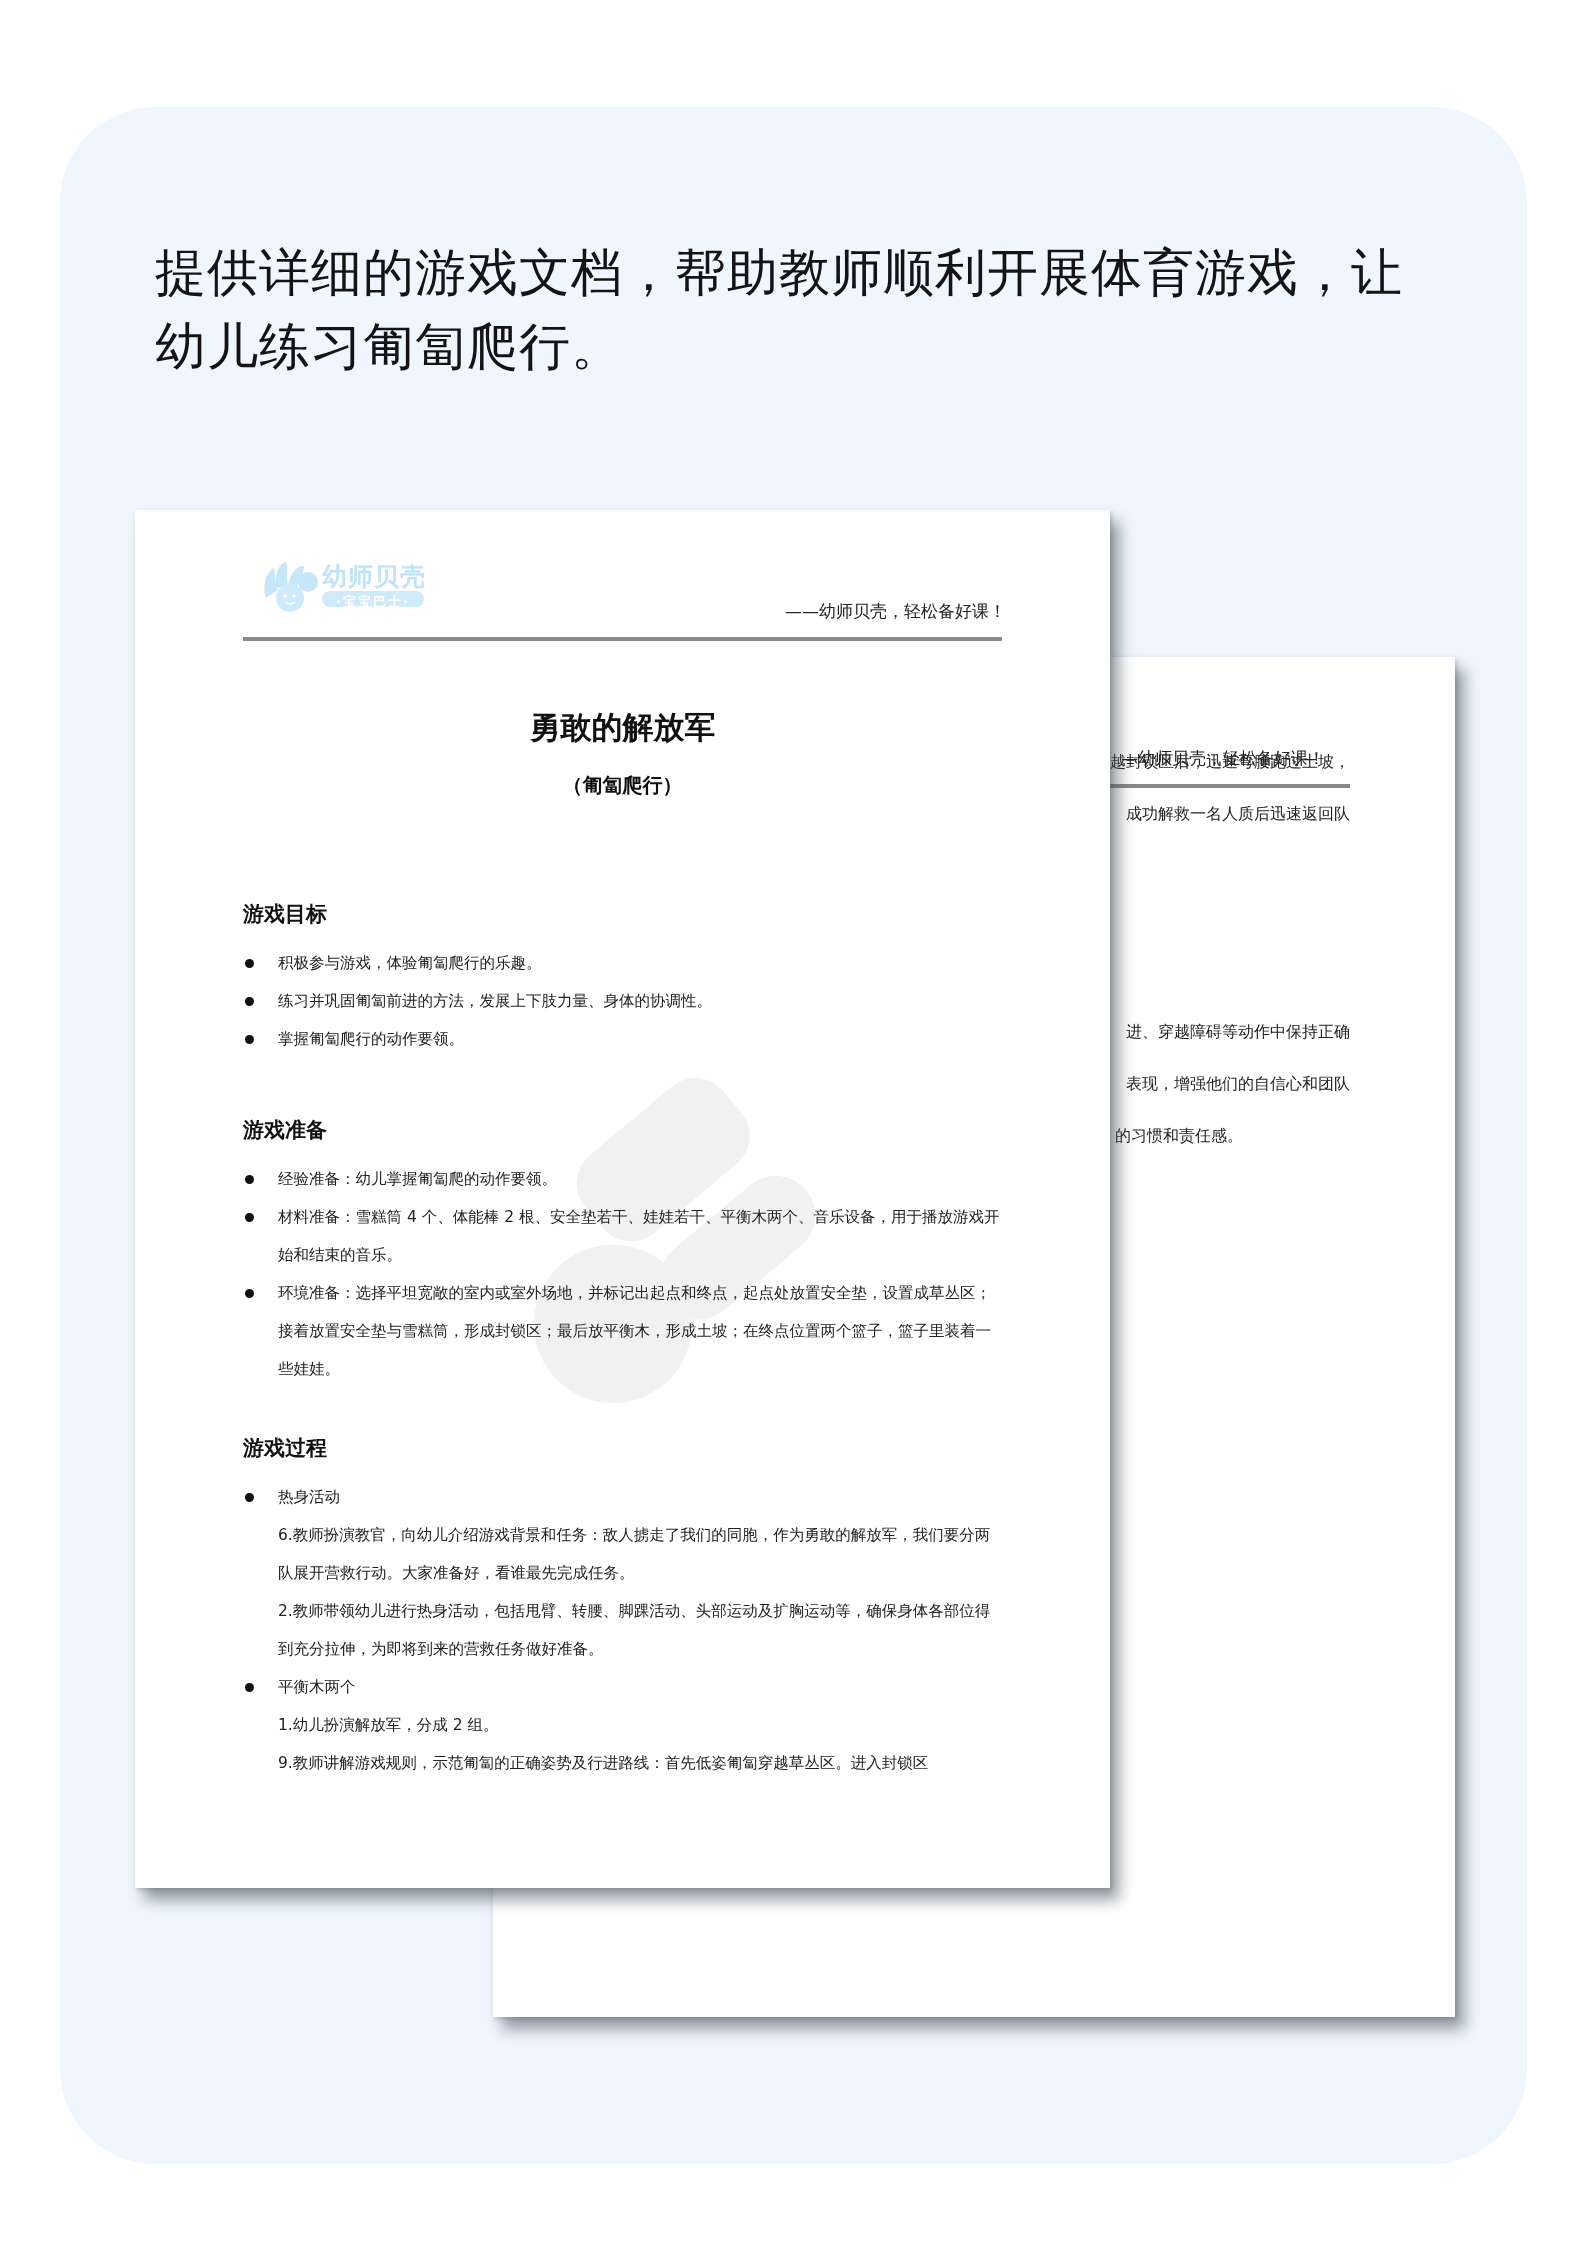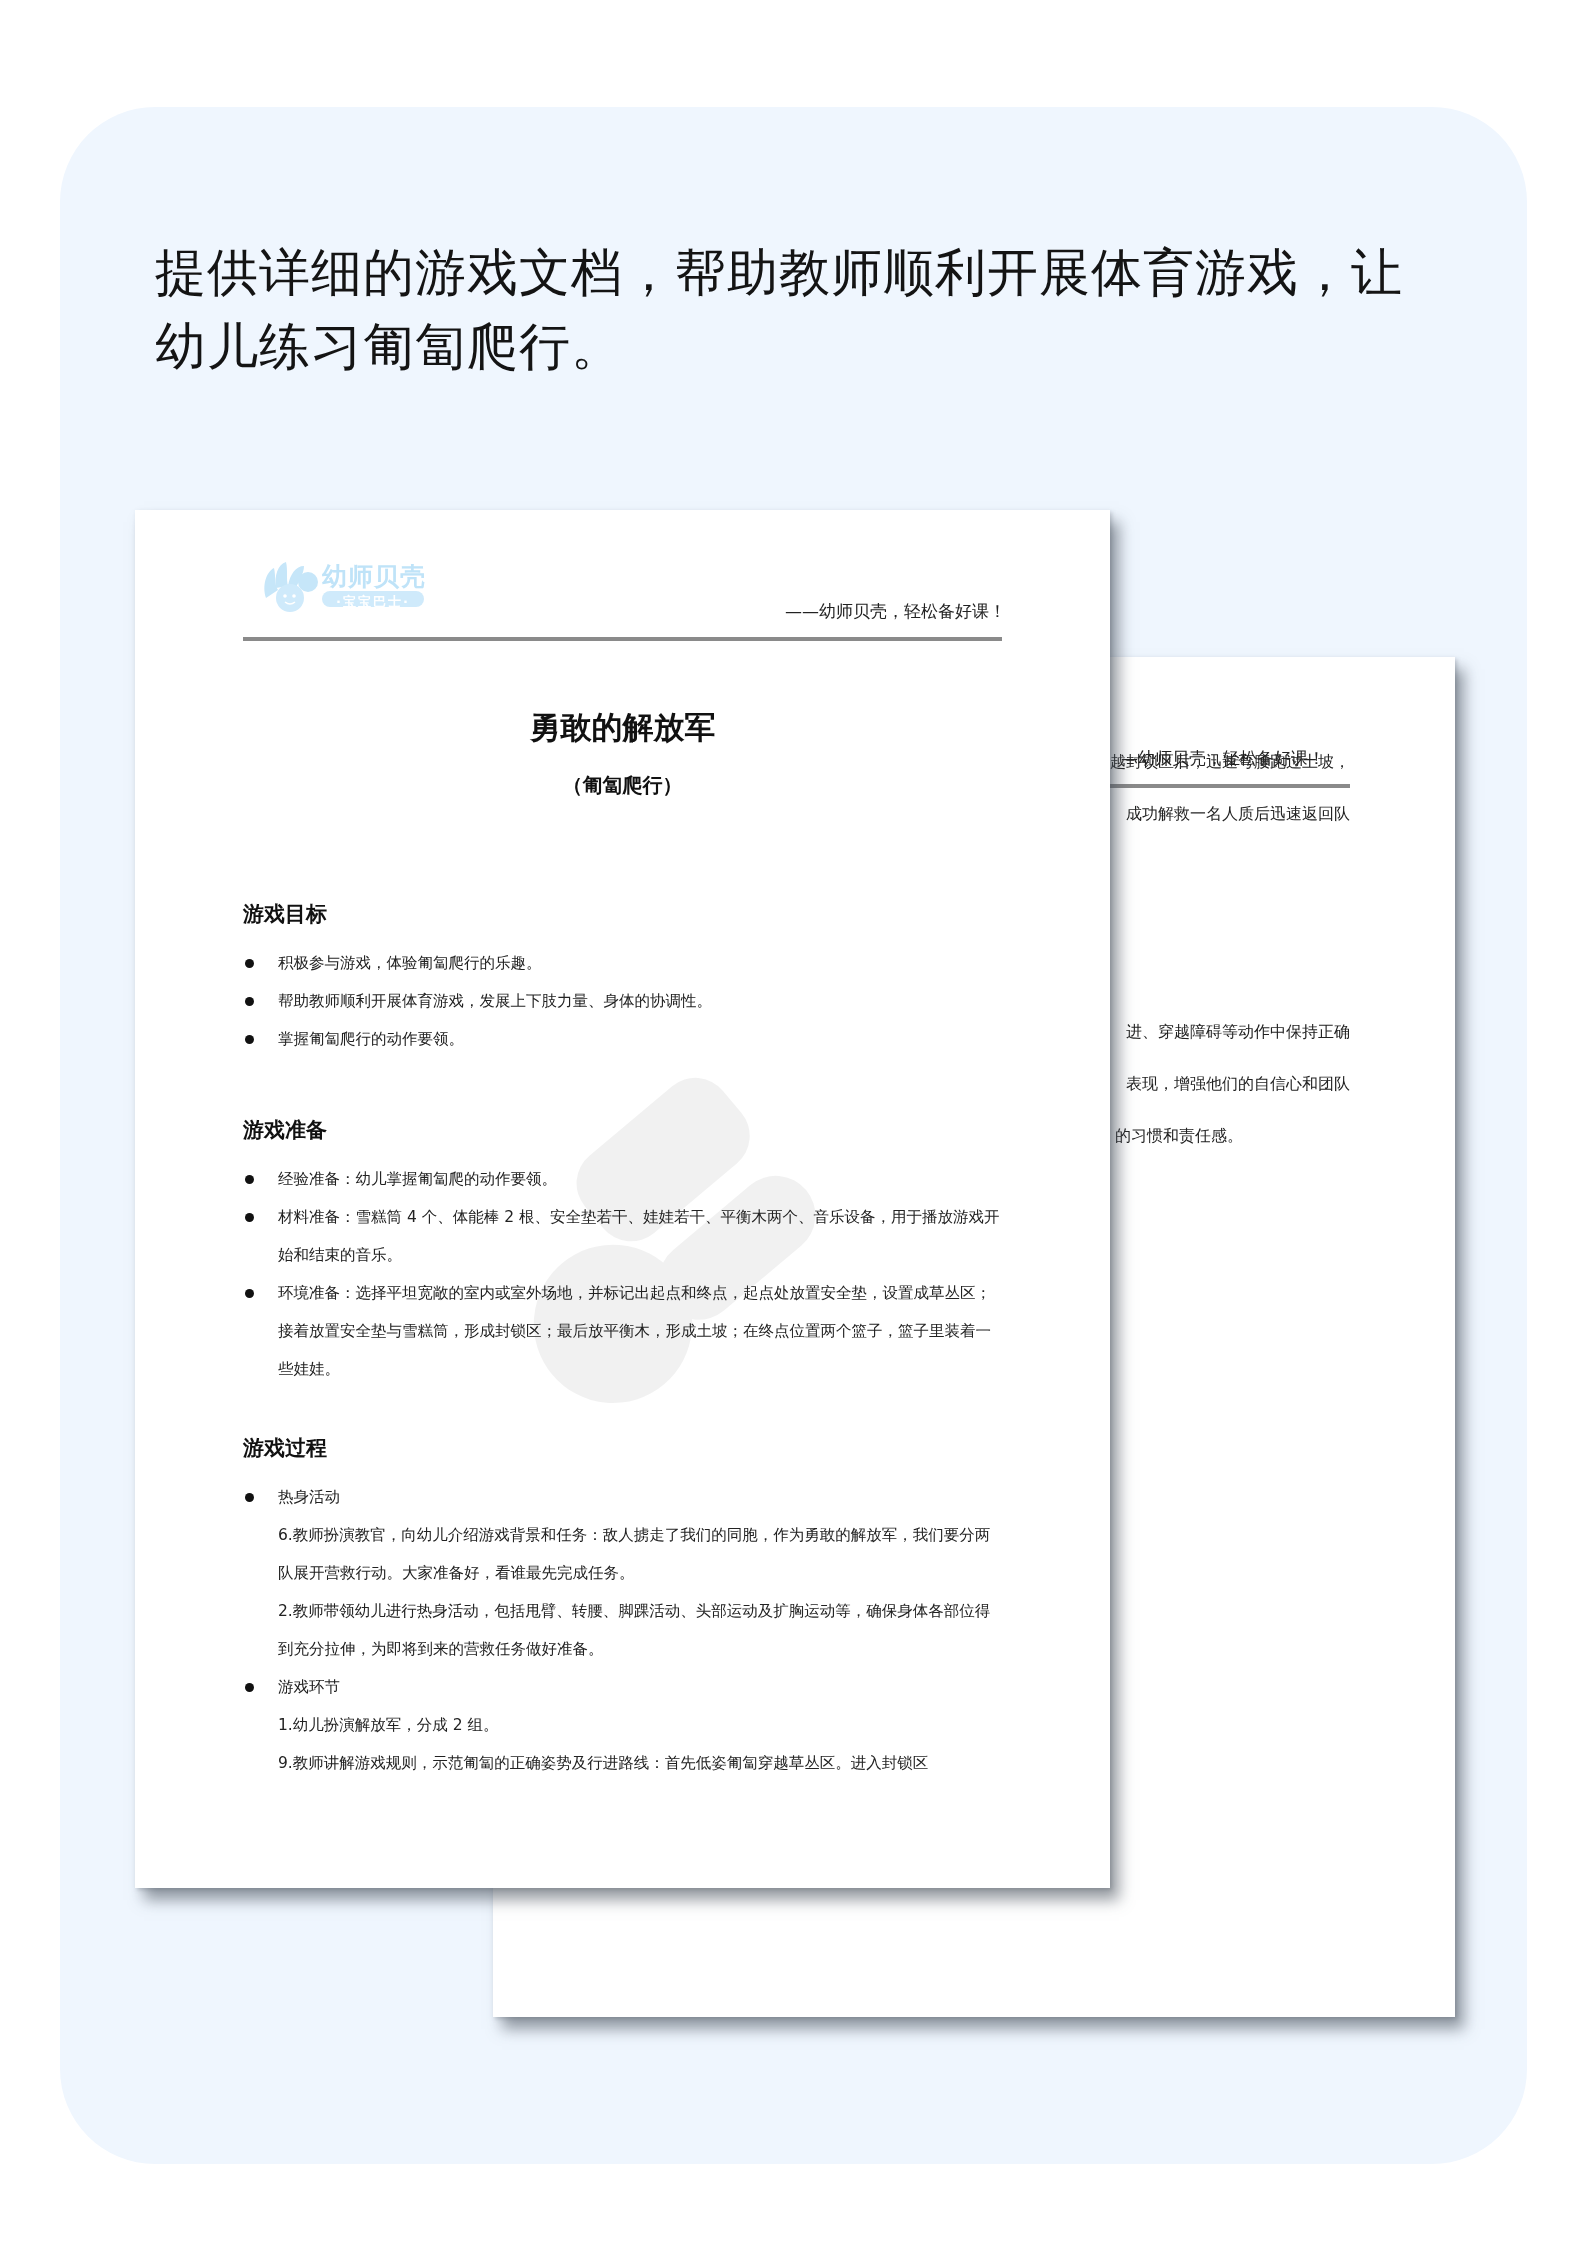--- a/index.html
+++ b/index.html
@@ -104,21 +104,21 @@
   <div class="front-header-text">——幼师贝壳，轻松备好课！</div>
   <div class="front-rule"></div>
 
   <div class="doc-title">勇敢的解放军</div>
   <div class="doc-subtitle">（匍匐爬行）</div>
 
   <div class="section" style="top:362px">
     <div class="section-title">游戏目标</div>
     <ul class="bullets">
       <li class="bullet">积极参与游戏，体验匍匐爬行的乐趣。</li>
-      <li class="bullet">帮助教师顺利开展体育游戏，发展上下肢力量、身体的协调性。</li>
+      <li class="bullet">练习并巩固匍匐前进的方法，发展上下肢力量、身体的协调性。</li>
       <li class="bullet">掌握匍匐爬行的动作要领。</li>
     </ul>
   </div>
 
   <div class="section" style="top:578px">
     <div class="section-title">游戏准备</div>
     <ul class="bullets">
       <li class="bullet">经验准备：幼儿掌握匍匐爬的动作要领。</li>
       <li class="bullet">材料准备：雪糕筒 4 个、体能棒 2 根、安全垫若干、娃娃若干、平衡木两个、音乐设备，用于播放游戏开始和结束的音乐。</li>
       <li class="bullet">环境准备：选择平坦宽敞的室内或室外场地，并标记出起点和终点，起点处放置安全垫，设置成草丛区；接着放置安全垫与雪糕筒，形成封锁区；最后放平衡木，形成土坡；在终点位置两个篮子，篮子里装着一些娃娃。</li>
@@ -129,19 +129,19 @@
     <div class="section-title">游戏过程</div>
     <ul class="bullets">
       <li class="bullet">
         <span class="sub-title">热身活动</span>
       </li>
     </ul>
     <div class="sub-para">6.教师扮演教官，向幼儿介绍游戏背景和任务：敌人掳走了我们的同胞，作为勇敢的解放军，我们要分两队展开营救行动。大家准备好，看谁最先完成任务。</div>
     <div class="sub-para">2.教师带领幼儿进行热身活动，包括甩臂、转腰、脚踝活动、头部运动及扩胸运动等，确保身体各部位得到充分拉伸，为即将到来的营救任务做好准备。</div>
     <ul class="bullets" style="margin-top:0">
       <li class="bullet">
-        <span class="sub-title">游戏环节</span>
+        <span class="sub-title">平衡木两个</span>
       </li>
     </ul>
     <div class="sub-para">1.幼儿扮演解放军，分成 2 组。</div>
     <div class="sub-para" style="white-space:nowrap">9.教师讲解游戏规则，示范匍匐的正确姿势及行进路线：首先低姿匍匐穿越草丛区。进入封锁区</div>
   </div>
 </div>
 
 </body></html>

